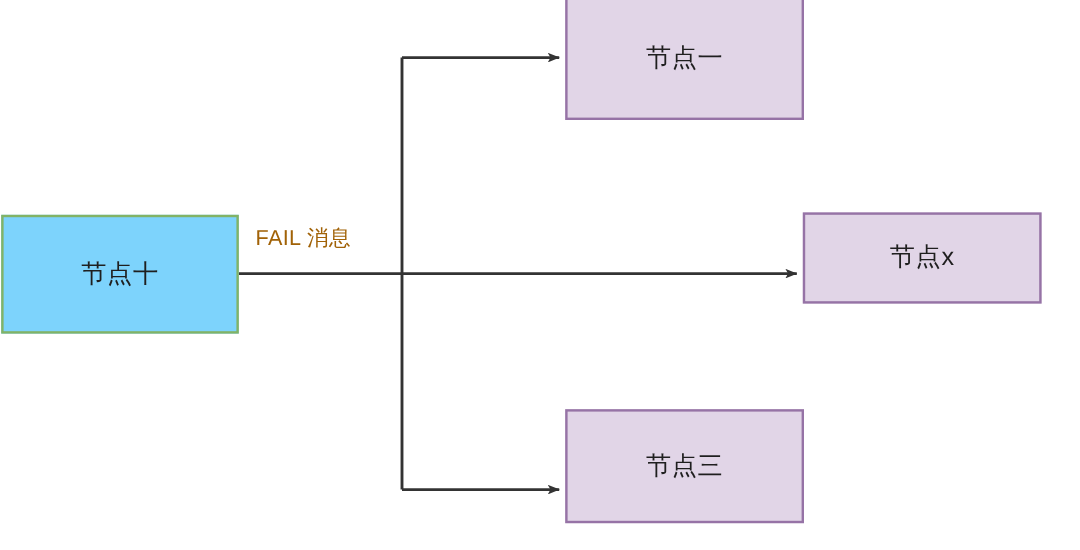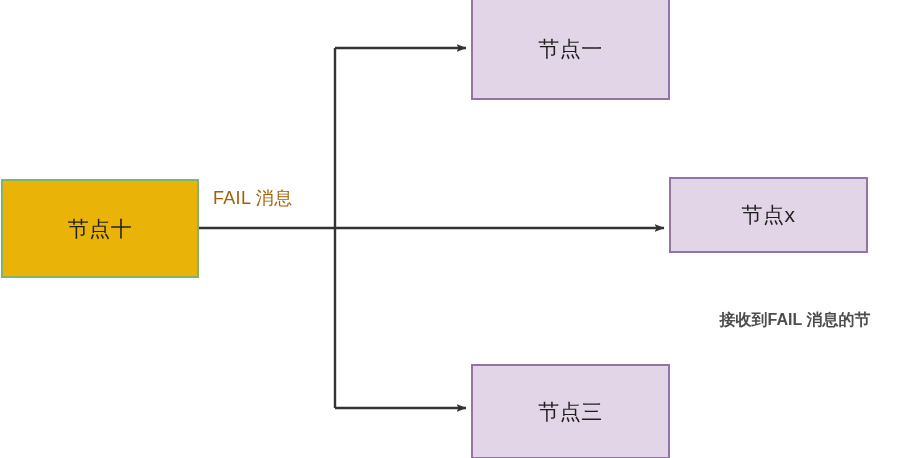--- a/index.html
+++ b/index.html
@@ -24,21 +24,21 @@
     align-items: center;
     justify-content: center;
     font-size: 21px;
     color: #1f1f1f;
     letter-spacing: 0.5px;
     line-height: 1.2;
     border-width: 2px;
     border-style: solid;
   }
   .node-green {
-    background: #eab308;
+    background: #7dd3fc;
     border-color: #82b366;
   }
   .node-purple {
     background: #e1d5e7;
     border-color: #9673a6;
   }
   #node-source {
     left: 1px;
     top: 179px;
     width: 198px;
@@ -51,21 +51,21 @@
     height: 102px;
   }
   #node-x {
     left: 669px;
     top: 177px;
     width: 199px;
     height: 76px;
   }
   #node-three {
     left: 471px;
-    top: 364px;
+    top: 341px;
     width: 199px;
     height: 95px;
   }
   .edge-svg {
     position: absolute;
     left: 0;
     top: 0;
     width: 900px;
     height: 458px;
     pointer-events: none;
@@ -119,16 +119,15 @@
 
   <div class="node node-purple" id="node-one">节点一</div>
 
   <div class="node node-purple" id="node-x">节点x</div>
 
   <div class="node node-purple" id="node-three">节点三</div>
 
   <div class="edge-label">FAIL 消息</div>
 
   <div class="annotation">
-    <div>接收到FAIL 消息的节</div>
   </div>
 
 </div>
 
 </body></html>

